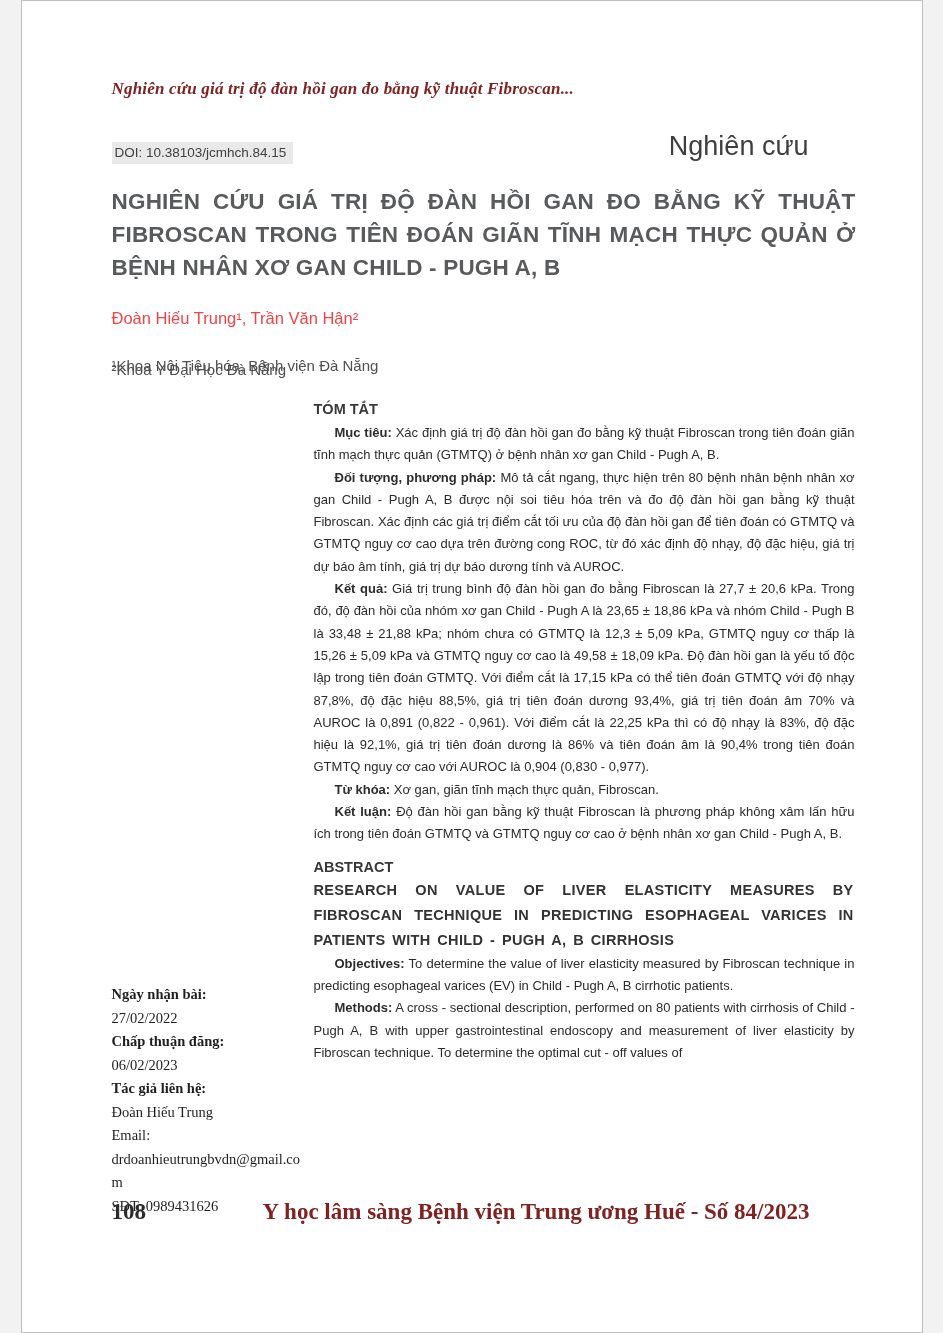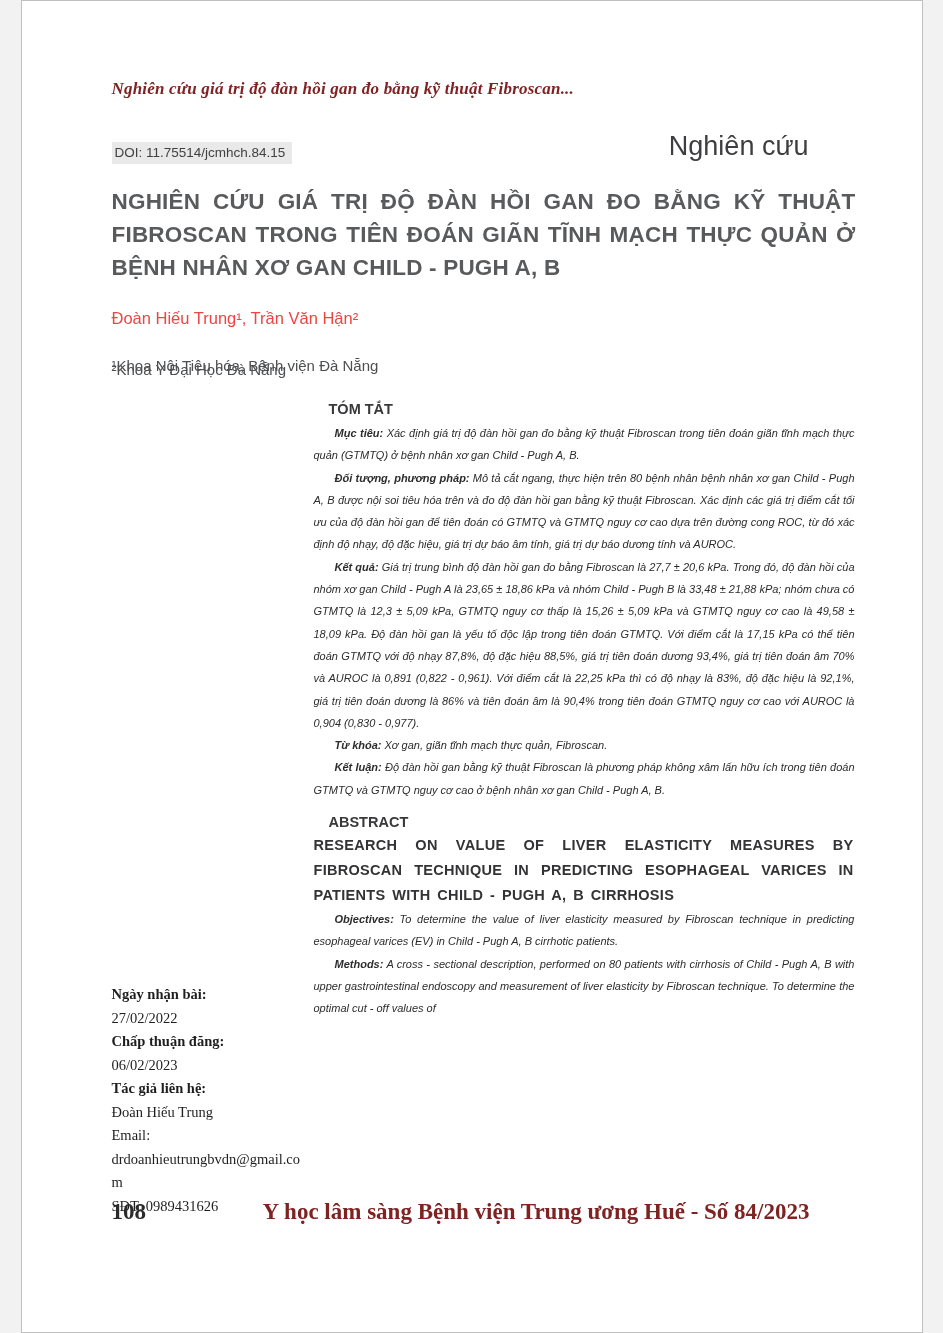--- a/index.html
+++ b/index.html
@@ -79,26 +79,25 @@
     position: absolute;
     left: 292px;
     top: 400px;
     width: 541px;
     color: #2c2c2e;
   }
   .abs-heading {
     font-size: 14.5px;
     font-weight: 700;
     color: #39393b;
-    margin: 0 0 5px 15px;
+    margin: 0 0 5px 0;
   }
   .para {
     margin: 0;
-    font-style: italic;
-    font-size: 11px;
+    font-size: 13px;
     line-height: 22.3px;
     text-align: justify;
     text-indent: 21px;
   }
   .lead { font-weight: 700; }
   .en-heading { margin-top: 13px; margin-bottom: 0; }
   .en-title {
     margin: 3px 1px 0 0;
     font-size: 14.5px;
     font-weight: 700;
@@ -144,21 +143,21 @@
   .page-num { color: #2b2b2b; }
   .journal-name { color: #7e2222; }
 </style>
 </head>
 <body>
 
 <div class="page">
 
   <div class="running-head">Nghiên cứu giá trị độ đàn hồi gan đo bằng kỹ thuật Fibroscan...</div>
 
-  <span class="doi">DOI: 11.75514/jcmhch.84.15</span>
+  <span class="doi">DOI: 10.38103/jcmhch.84.15</span>
   <span class="section-label">Nghiên cứu</span>
 
   <h1 class="title">NGHIÊN CỨU GIÁ TRỊ ĐỘ ĐÀN HỒI GAN ĐO BẰNG KỸ THUẬT FIBROSCAN TRONG TIÊN ĐOÁN GIÃN TĨNH MẠCH THỰC QUẢN Ở BỆNH NHÂN XƠ GAN CHILD - PUGH A, B</h1>
 
   <div class="authors">Đoàn Hiếu Trung¹, Trần Văn Hận²</div>
   <div class="affil-1">¹Khoa Nội Tiêu hóa, Bệnh viện Đà Nẵng</div>
   <div class="affil-2">²Khoa Y Đại Học Đà Nẵng</div>
 
   <section class="abstract">
     <div class="abs-heading">TÓM TẮT</div>

